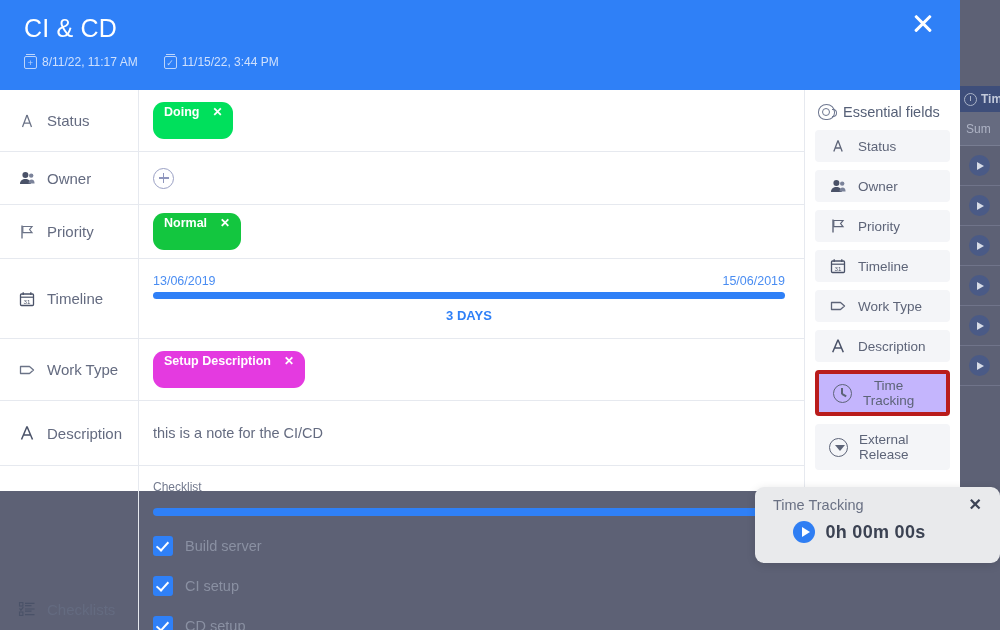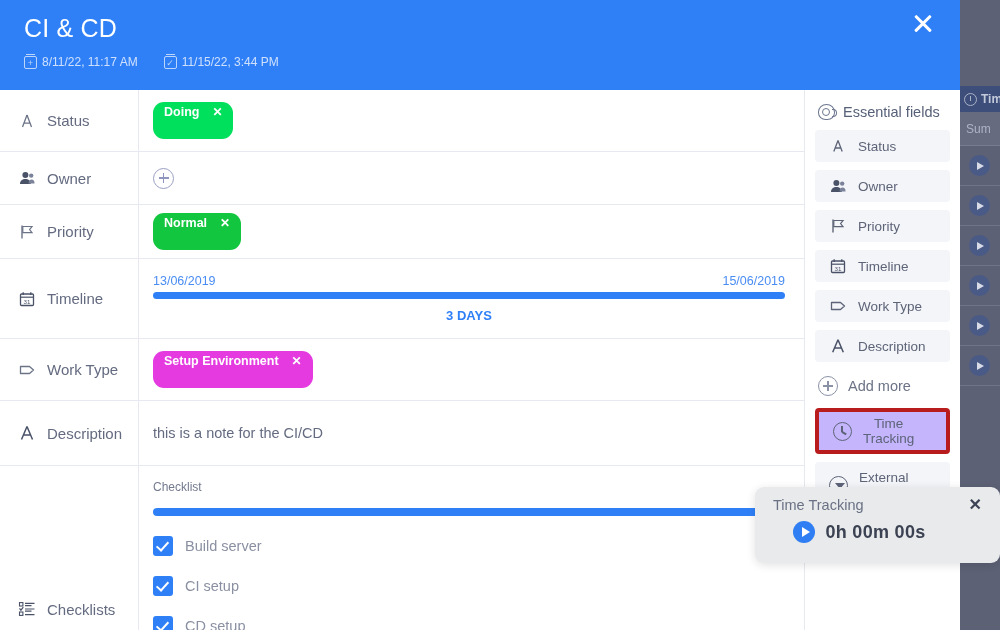--- a/index.html
+++ b/index.html
@@ -23,21 +23,21 @@
                 align-items:center; padding-left:6px; }
   .bg-colhead span { color:#aeb3c4; font-size:12px; white-space:nowrap; }
   .bg-rows { position:absolute; left:960px; top:146px; width:40px; }
   .bg-row { height:40px; border-bottom:1px solid #70748a; display:flex; align-items:center; padding-left:9px; }
   .play-ico { width:21px; height:21px; border-radius:50%; background:#4a5a86;
               display:flex; align-items:center; justify-content:center; flex:none; }
   .play-ico:after { content:""; border-left:7px solid #d7dce8; border-top:4.5px solid transparent;
                     border-bottom:4.5px solid transparent; margin-left:2px; }
 
   
-  .modal { position:absolute; left:0; top:0; width:960px; height:630px;
+  .modal { position:absolute; left:0; top:0; width:960px; height:491px;
            background:#ffffff; display:flex; flex-direction:column; }
 
   .m-header { height:90px; background:#2f80f7; position:relative; flex:none; padding:14px 24px 0 24px; }
   .m-title { color:#ffffff; font-size:25px; font-weight:normal; letter-spacing:.2px; }
   .m-dates { margin-top:12px; display:flex; gap:26px; align-items:center; }
   .m-date { display:flex; align-items:center; gap:5px; color:#cfe0fd; font-size:12px; }
   .cal { width:13px; height:13px; border:1.5px solid #bcd5fb; border-radius:2px; position:relative; flex:none; }
   .cal:before { content:""; position:absolute; left:1px; top:-3px; width:9px; height:3px;
                 border-top:1.5px solid #bcd5fb; }
   .cal .mk { position:absolute; left:0; right:0; top:2px; text-align:center;
@@ -283,21 +283,21 @@
           <div class="fname">
             <span class="ic">
                 <svg viewBox="0 0 18 18">
                   <path d="M2.5 5.5 H11.5 L15.5 9 L11.5 12.5 H2.5 Z" stroke="#6b7387" stroke-width="1.3" fill="none" stroke-linejoin="round"></path>
                 </svg>
               </span>
             <span>Work Type</span>
           </div>
           <div class="fval">
             <span class="tag" style="background:#e43ae0">
-              <span>Setup Environment</span>
+              <span>Setup Description</span>
               <span class="x">✕</span>
             </span>
           </div>
         </div>
 
         <div class="frow r-desc">
           <div class="fname">
             <span class="ic">
                 <svg viewBox="0 0 18 18">
                   <path d="M9 2.5 L14.5 15.5 M9 2.5 L3.5 15.5 M5.6 11 H12.4" stroke="#4a5268" stroke-width="1.5" fill="none"></path>
@@ -399,24 +399,20 @@
         </div>
         <div class="side-item">
           <span class="ic">
               <svg viewBox="0 0 18 18">
                 <path d="M9 2.8 L14.3 15.2 M9 2.8 L3.7 15.2 M5.7 11 H12.3" stroke="#4a5268" stroke-width="1.5" fill="none"></path>
               </svg>
             </span>
           <span>Description</span>
         </div>
 
-        <div class="add-more">
-          <span class="add-circle"></span>
-          <span>Add more</span>
-        </div>
 
         <div class="side-item wrap2 boxed">
           <span class="alarm"></span>
           <span style="white-space:pre-line">Time
 Tracking</span>
         </div>
         <div class="side-item wrap2">
           <span class="caret-circle"></span>
           <span style="white-space:pre-line">External
 Release</span>

